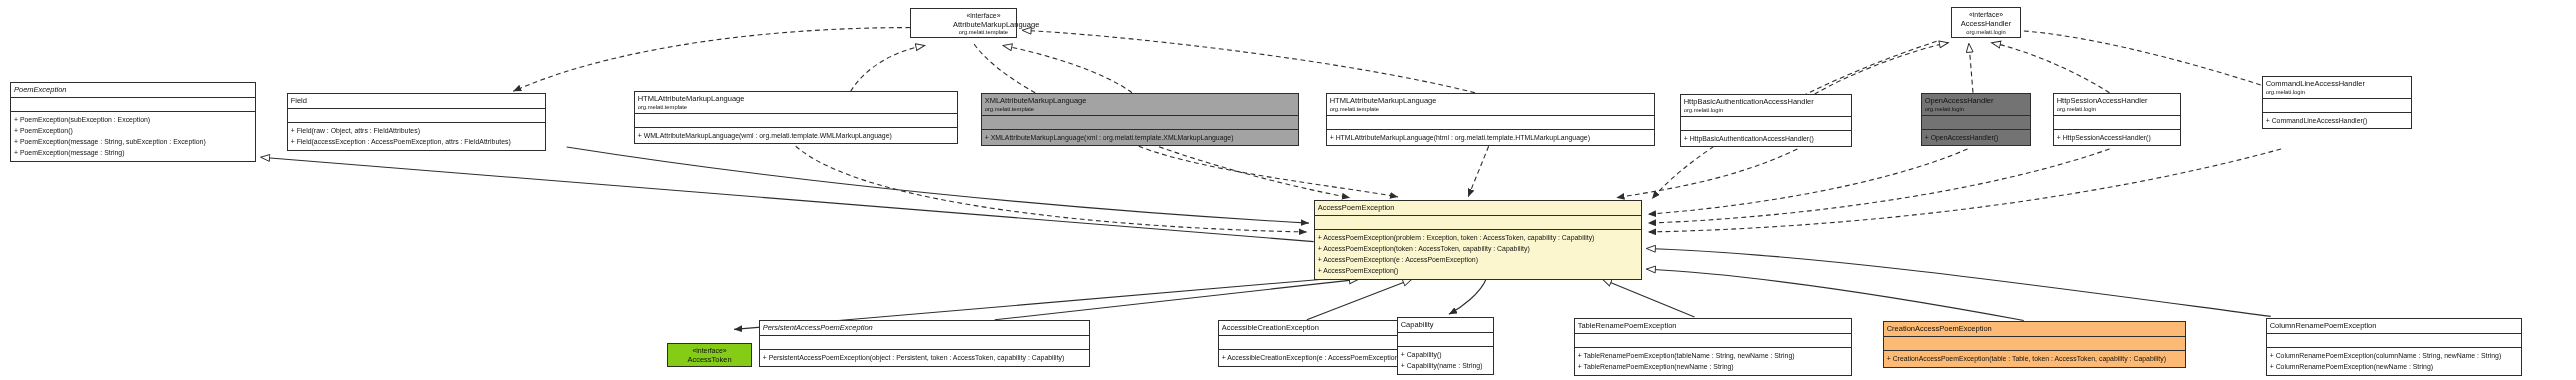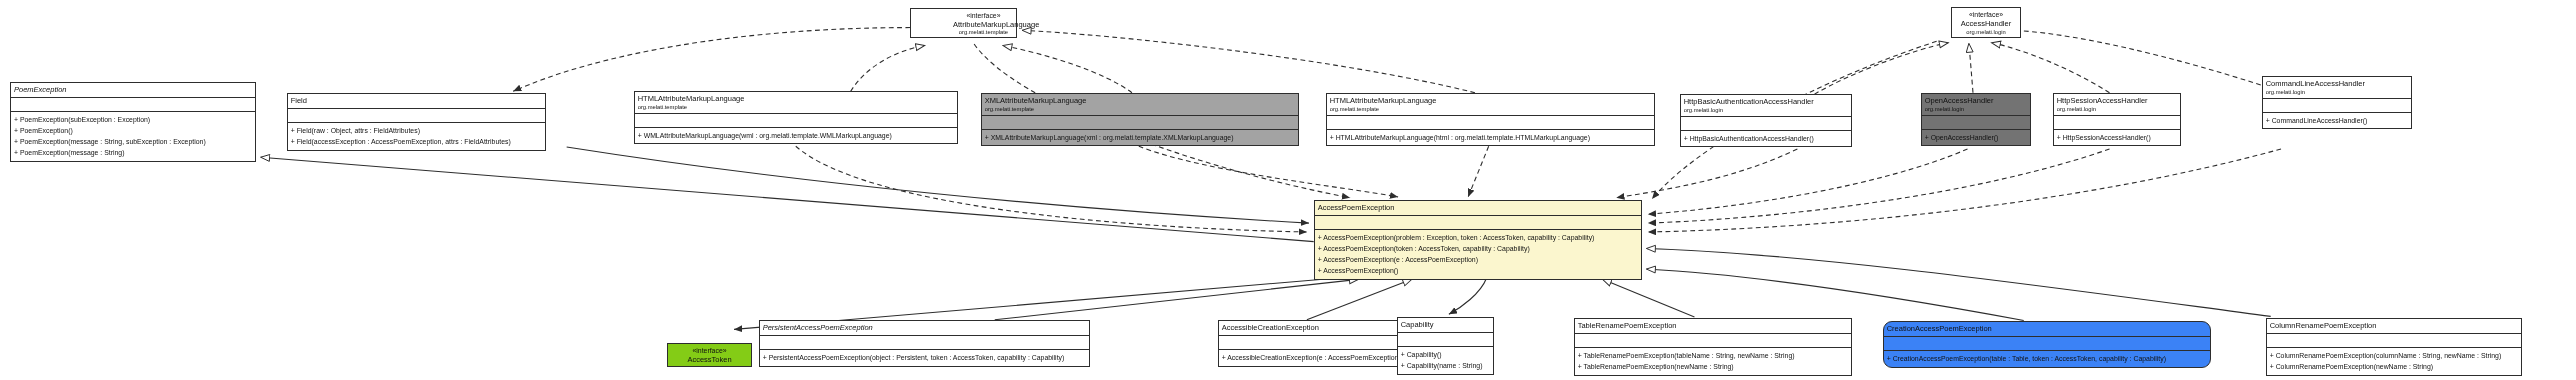--- a/index.html
+++ b/index.html
@@ -216,21 +216,21 @@
       <div class="uml-box" style="left: 1574px; top: 318px; width: 278px; background: rgb(255, 255, 255);">
         <div class="head">
           <div class="cname">TableRenamePoemException</div>
         </div>
         <div class="attrs"></div>
         <div class="methods">
           <div class="method">+ TableRenamePoemException(tableName : String, newName : String)</div>
           <div class="method">+ TableRenamePoemException(newName : String)</div>
         </div>
       </div>
-      <div class="uml-box" style="left: 1883px; top: 321px; width: 328px; background: #3b82f6; border-radius: 9px;">
+      <div class="uml-box" style="left: 1883px; top: 321px; width: 303px; background: #fdba74;">
         <div class="head">
           <div class="cname">CreationAccessPoemException</div>
         </div>
         <div class="attrs"></div>
         <div class="methods">
           <div class="method">+ CreationAccessPoemException(table : Table, token : AccessToken, capability : Capability)</div>
         </div>
       </div>
       <div class="uml-box" style="left: 2266px; top: 318px; width: 256px; background: rgb(255, 255, 255);">
         <div class="head">

